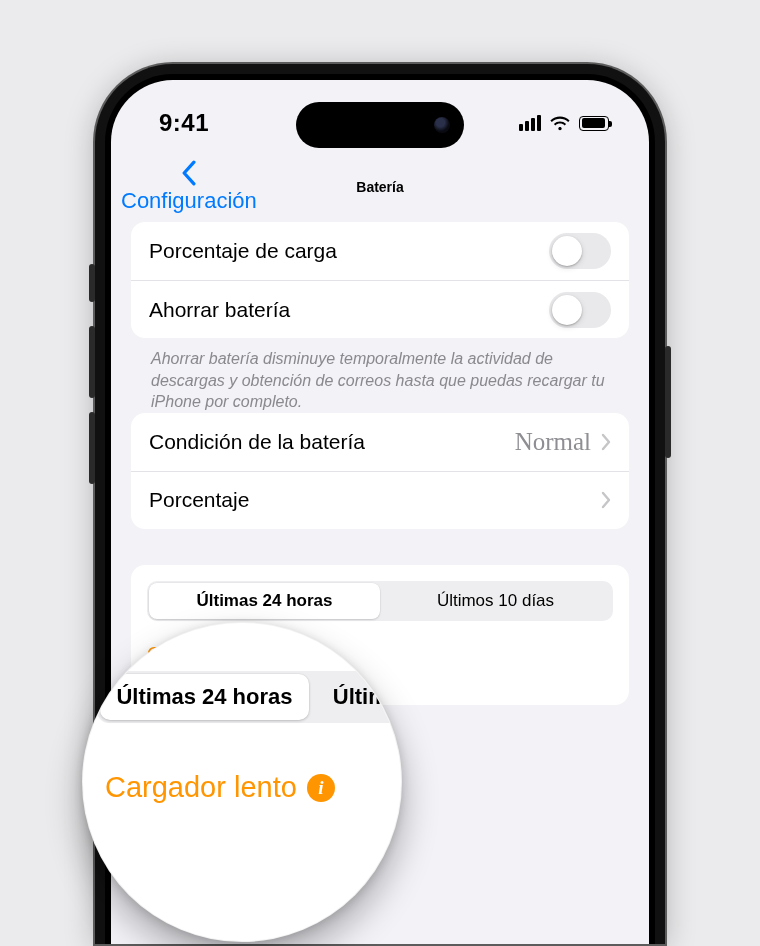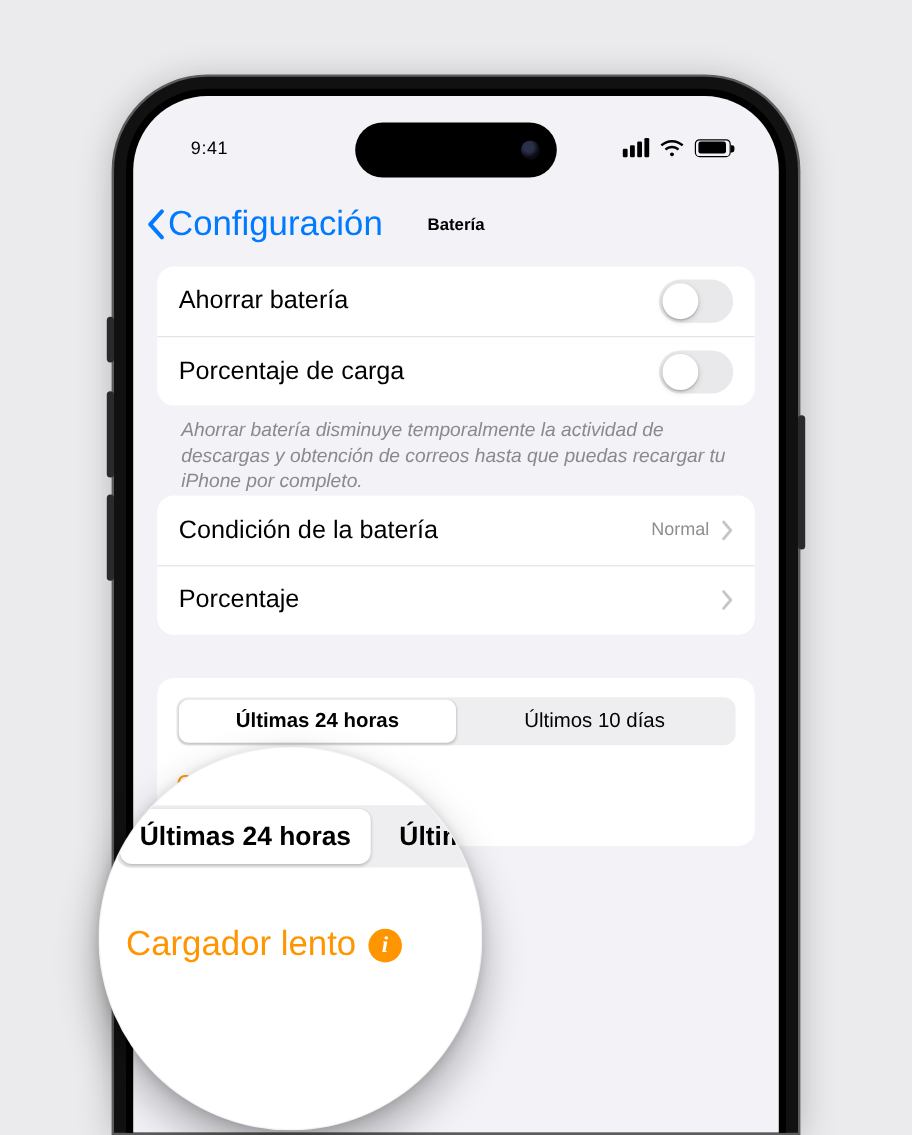--- a/index.html
+++ b/index.html
@@ -84,22 +84,22 @@
     position: absolute;
     top: 0; left: 0; right: 0;
     height: 78px;
     display: flex;
     align-items: center;
     justify-content: space-between;
     padding: 0 34px;
     z-index: 9;
   }
   .status .time {
-    font-size: 15px;
-    font-weight: 400;
+    font-size: 24px;
+    font-weight: 700;
     color: #000;
     letter-spacing: 0.5px;
     padding-top: 8px;
     padding-left: 14px;
   }
   .status .right {
     display: flex;
     align-items: center;
     gap: 8px;
     padding-top: 8px;
@@ -140,23 +140,24 @@
     display: flex;
     align-items: center;
     justify-content: center;
   }
   .nav .back {
     position: absolute;
     left: 10px;
     display: flex;
     align-items: center;
     color: #007aff;
-    font-size: 29px;
+    font-size: 22px;
     font-weight: 400;
     gap: 2px;
+    flex-direction: column;
   }
   .nav .back svg { display:block; }
   .nav .title {
     font-size: 14px;
     font-weight: 600;
     color: #000;
   }
 
   
   .content {
@@ -177,21 +178,22 @@
     justify-content: space-between;
     min-height: 58px;
     padding: 0 18px;
     font-size: 21px;
     color: #000;
   }
   .row + .row { border-top: 1px solid #e3e3e7; }
   .row .right-side {
     display: flex; align-items: center; gap: 10px;
     color: #8e8e93;
-    font-size: 15px;
+    font-size: 25px;
+    font-family: Liberation Serif, serif;
   }
   .chev-r {
     width: 10px; height: 18px;
   }
 
   
   .toggle {
     width: 62px; height: 36px;
     background: #e9e9eb;
     border-radius: 20px;
@@ -349,27 +351,27 @@
             </svg>
           <span>Configuración</span>
         </div>
         <div class="title">Batería</div>
       </div>
 
       <div class="content">
 
         <div class="card">
           <div class="row">
-            <span>Ahorrar batería</span>
+            <span>Porcentaje de carga</span>
             <div class="toggle">
                 <div class="knob"></div>
               </div>
           </div>
           <div class="row">
-            <span>Porcentaje de carga</span>
+            <span>Ahorrar batería</span>
             <div class="toggle">
                 <div class="knob"></div>
               </div>
           </div>
         </div>
         <div class="footer-text">Ahorrar batería disminuye temporalmente la actividad de descargas y obtención de correos hasta que puedas recargar tu iPhone por completo.</div>
 
         <div class="card">
           <div class="row">
             <span>Condición de la batería</span>

